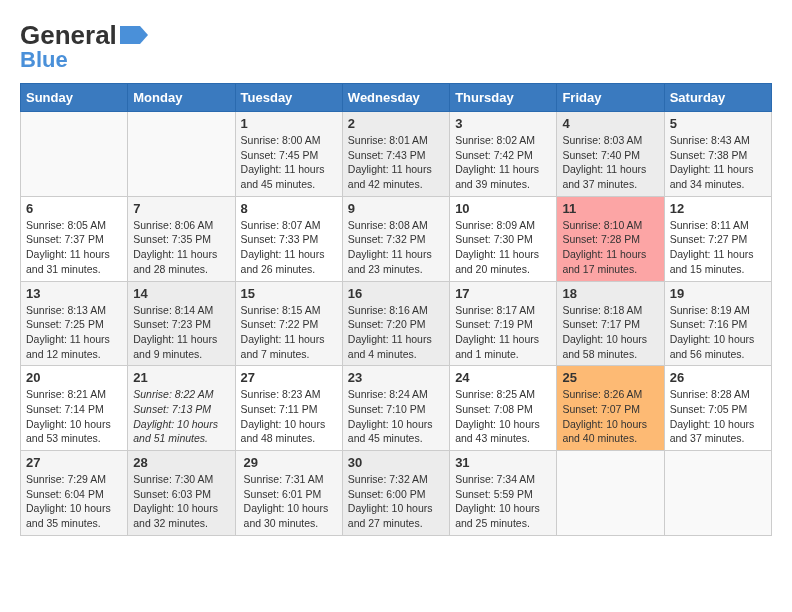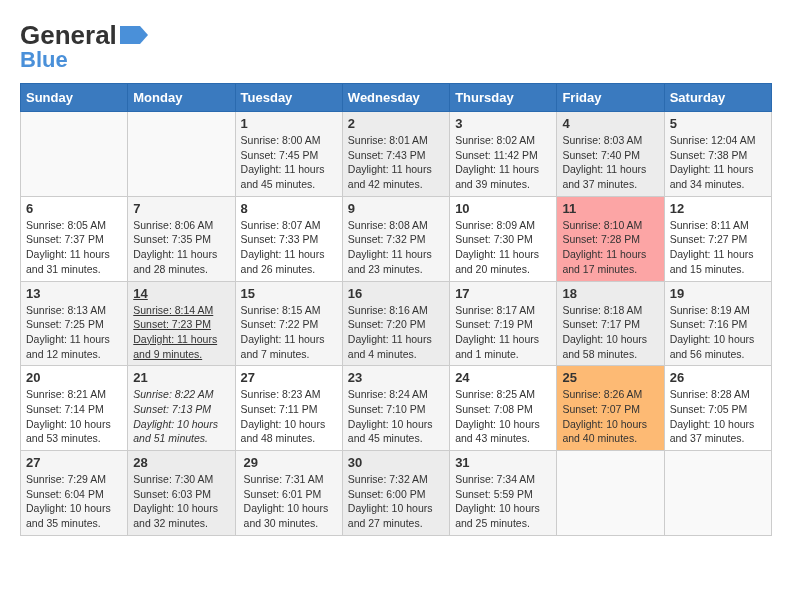--- a/index.html
+++ b/index.html
@@ -119,32 +119,32 @@
         </td>
         <td style="background: rgb(236, 236, 236);">
           <span class="day-num">2</span>
           <div class="day-info" style="white-space: pre-line; line-height: 1.4;">Sunrise: 8:01 AM
 Sunset: 7:43 PM
 Daylight: 11 hours and 42 minutes.</div>
         </td>
         <td style="background: rgb(245, 245, 245);">
           <span class="day-num">3</span>
           <div class="day-info" style="white-space: pre-line; line-height: 1.4;">Sunrise: 8:02 AM
-Sunset: 11:42 PM
+Sunset: 7:42 PM
 Daylight: 11 hours and 39 minutes.</div>
         </td>
         <td style="background: rgb(236, 236, 236);">
           <span class="day-num">4</span>
           <div class="day-info" style="white-space: pre-line; line-height: 1.4;">Sunrise: 8:03 AM
 Sunset: 7:40 PM
 Daylight: 11 hours and 37 minutes.</div>
         </td>
         <td style="background: rgb(245, 245, 245);">
           <span class="day-num">5</span>
-          <div class="day-info" style="white-space: pre-line; line-height: 1.4;">Sunrise: 12:04 AM
+          <div class="day-info" style="white-space: pre-line; line-height: 1.4;">Sunrise: 8:43 AM
 Sunset: 7:38 PM
 Daylight: 11 hours and 34 minutes.</div>
         </td>
       </tr>
       <tr>
         <td style="background: rgb(255, 255, 255);">
           <span class="day-num">6</span>
           <div class="day-info" style="white-space: pre-line; line-height: 1.4;">Sunrise: 8:05 AM
 Sunset: 7:37 PM
 Daylight: 11 hours and 31 minutes.</div>
@@ -186,21 +186,21 @@
 Daylight: 11 hours and 15 minutes.</div>
         </td>
       </tr>
       <tr>
         <td style="background: rgb(245, 245, 245);">
           <span class="day-num">13</span>
           <div class="day-info" style="white-space: pre-line; line-height: 1.4;">Sunrise: 8:13 AM
 Sunset: 7:25 PM
 Daylight: 11 hours and 12 minutes.</div>
         </td>
-        <td style="background: rgb(236, 236, 236); text-decoration: underline;">
+        <td style="background: rgb(236, 236, 236);">
           <span class="day-num">14</span>
           <div class="day-info" style="white-space: pre-line; line-height: 1.4;">Sunrise: 8:14 AM
 Sunset: 7:23 PM
 Daylight: 11 hours and 9 minutes.</div>
         </td>
         <td style="background: rgb(245, 245, 245);">
           <span class="day-num">15</span>
           <div class="day-info" style="white-space: pre-line; line-height: 1.4;">Sunrise: 8:15 AM
 Sunset: 7:22 PM
 Daylight: 11 hours and 7 minutes.</div>

